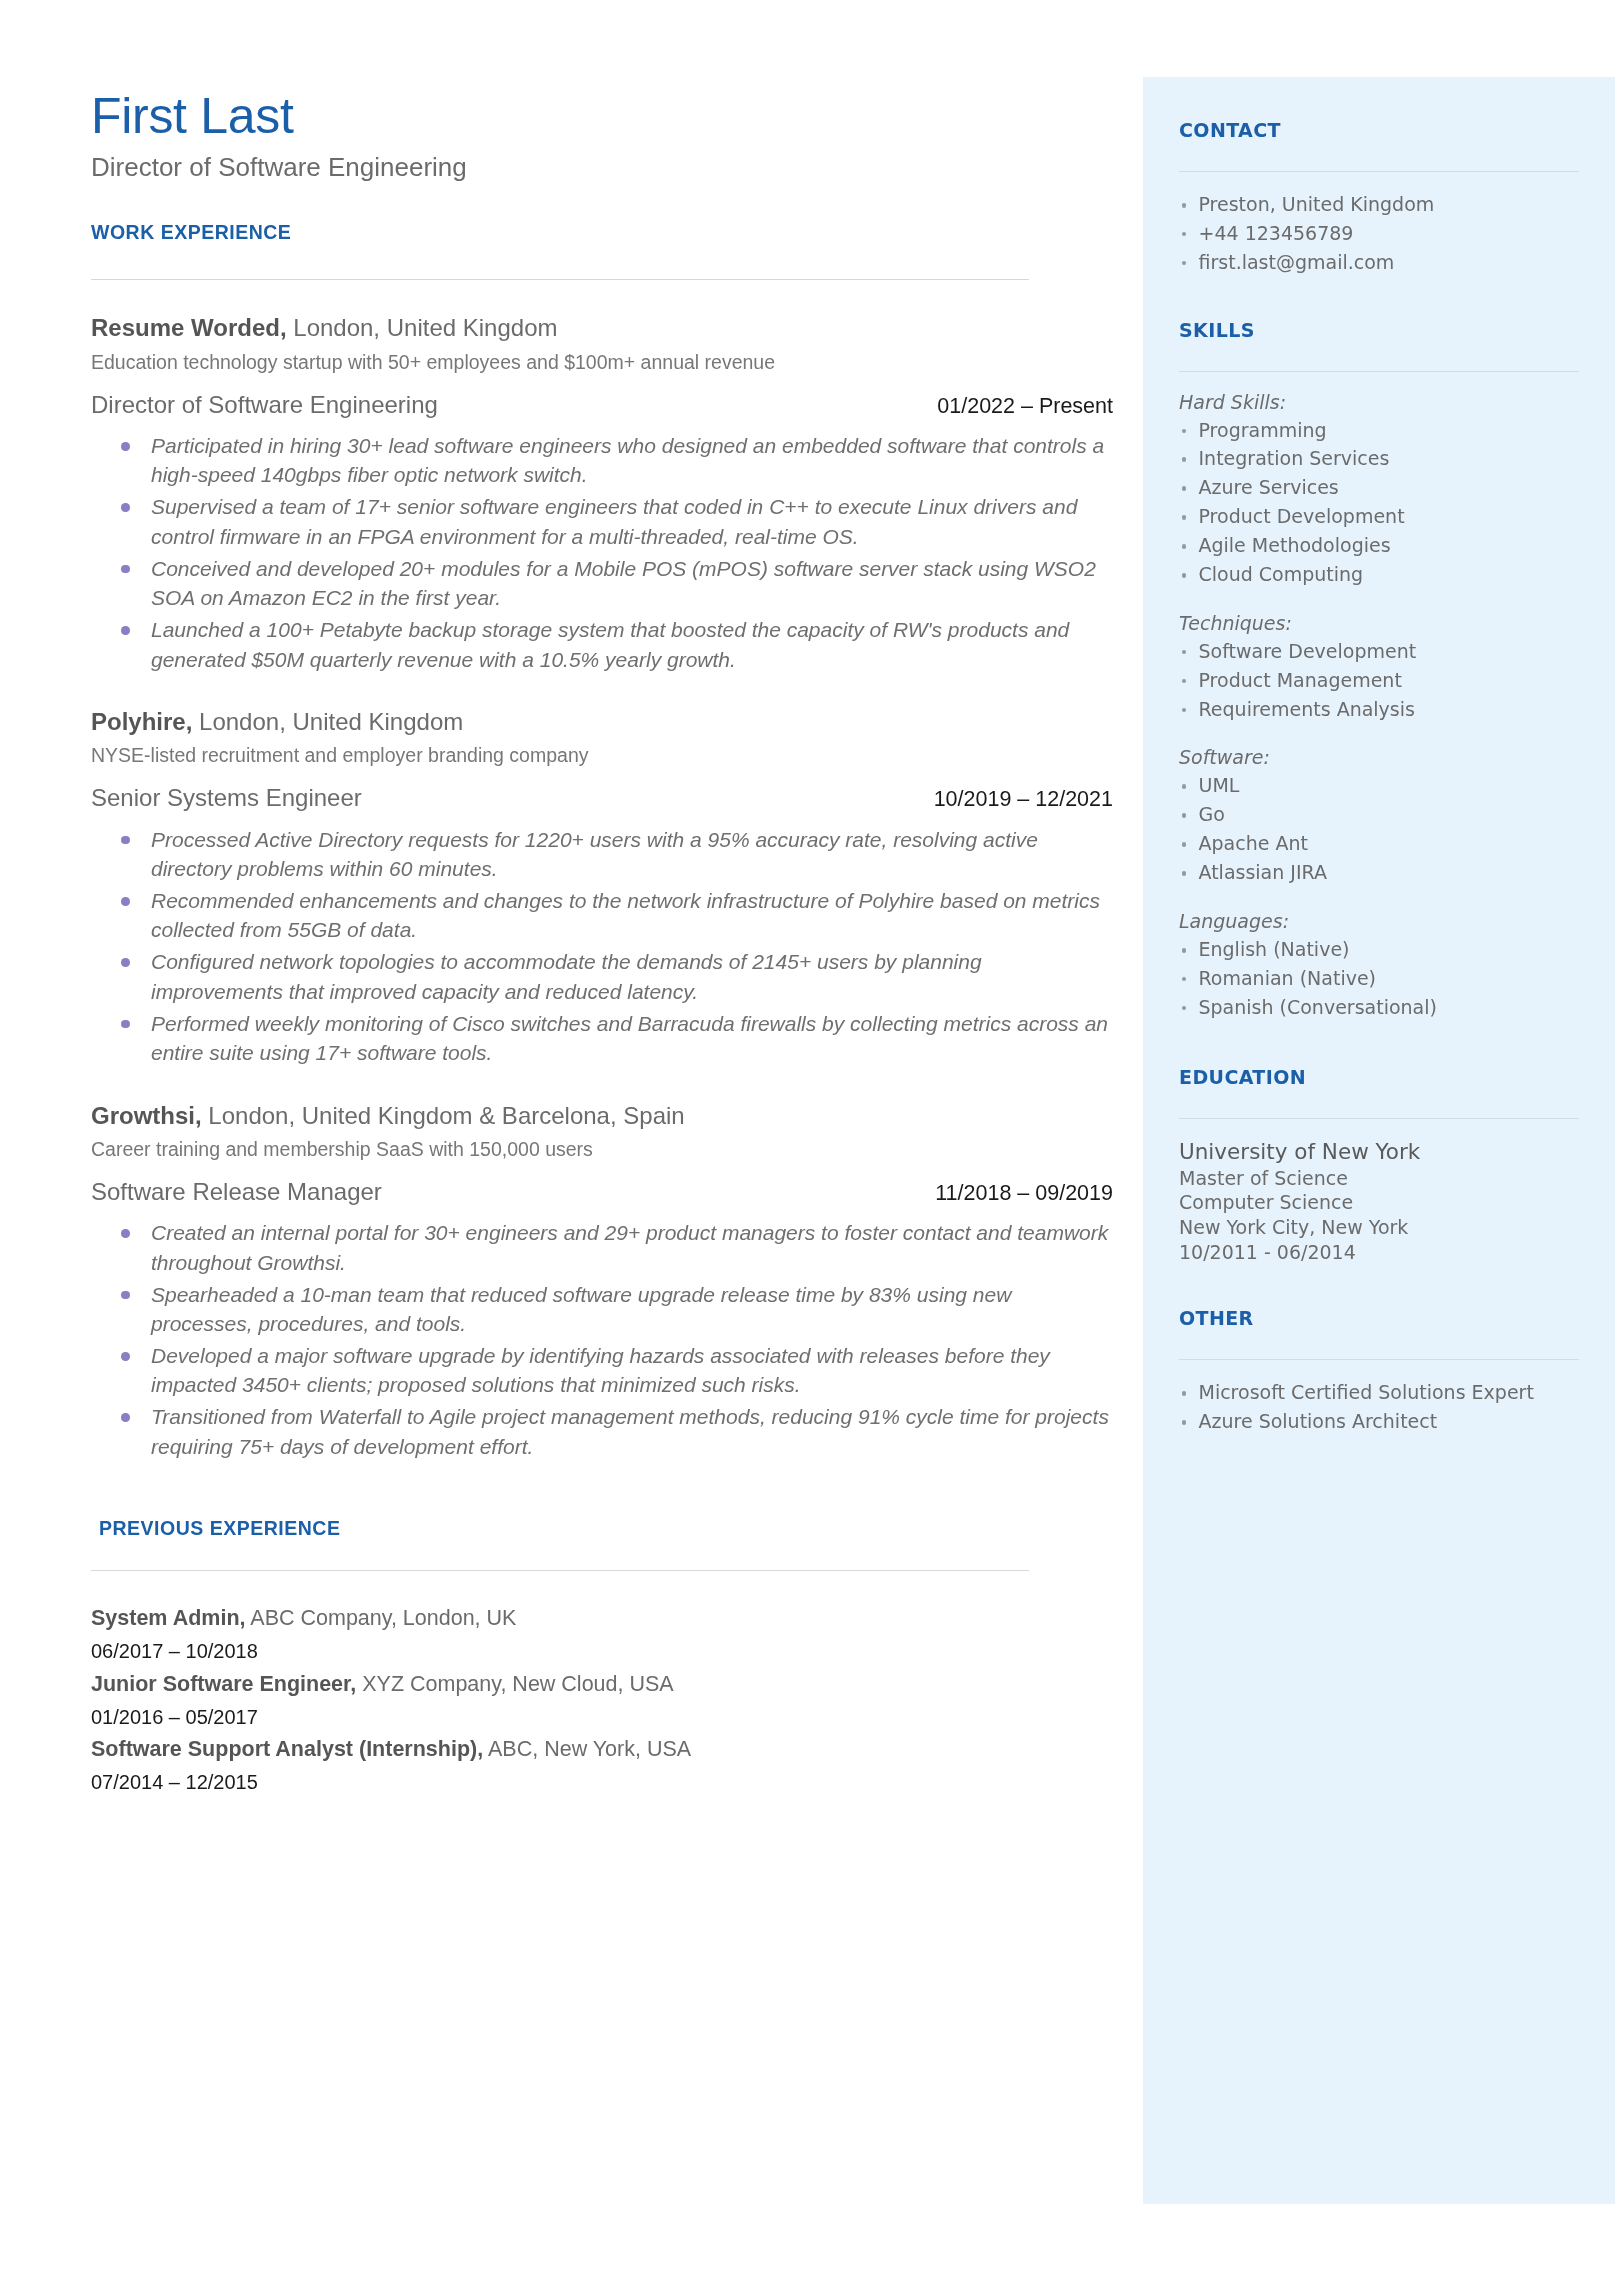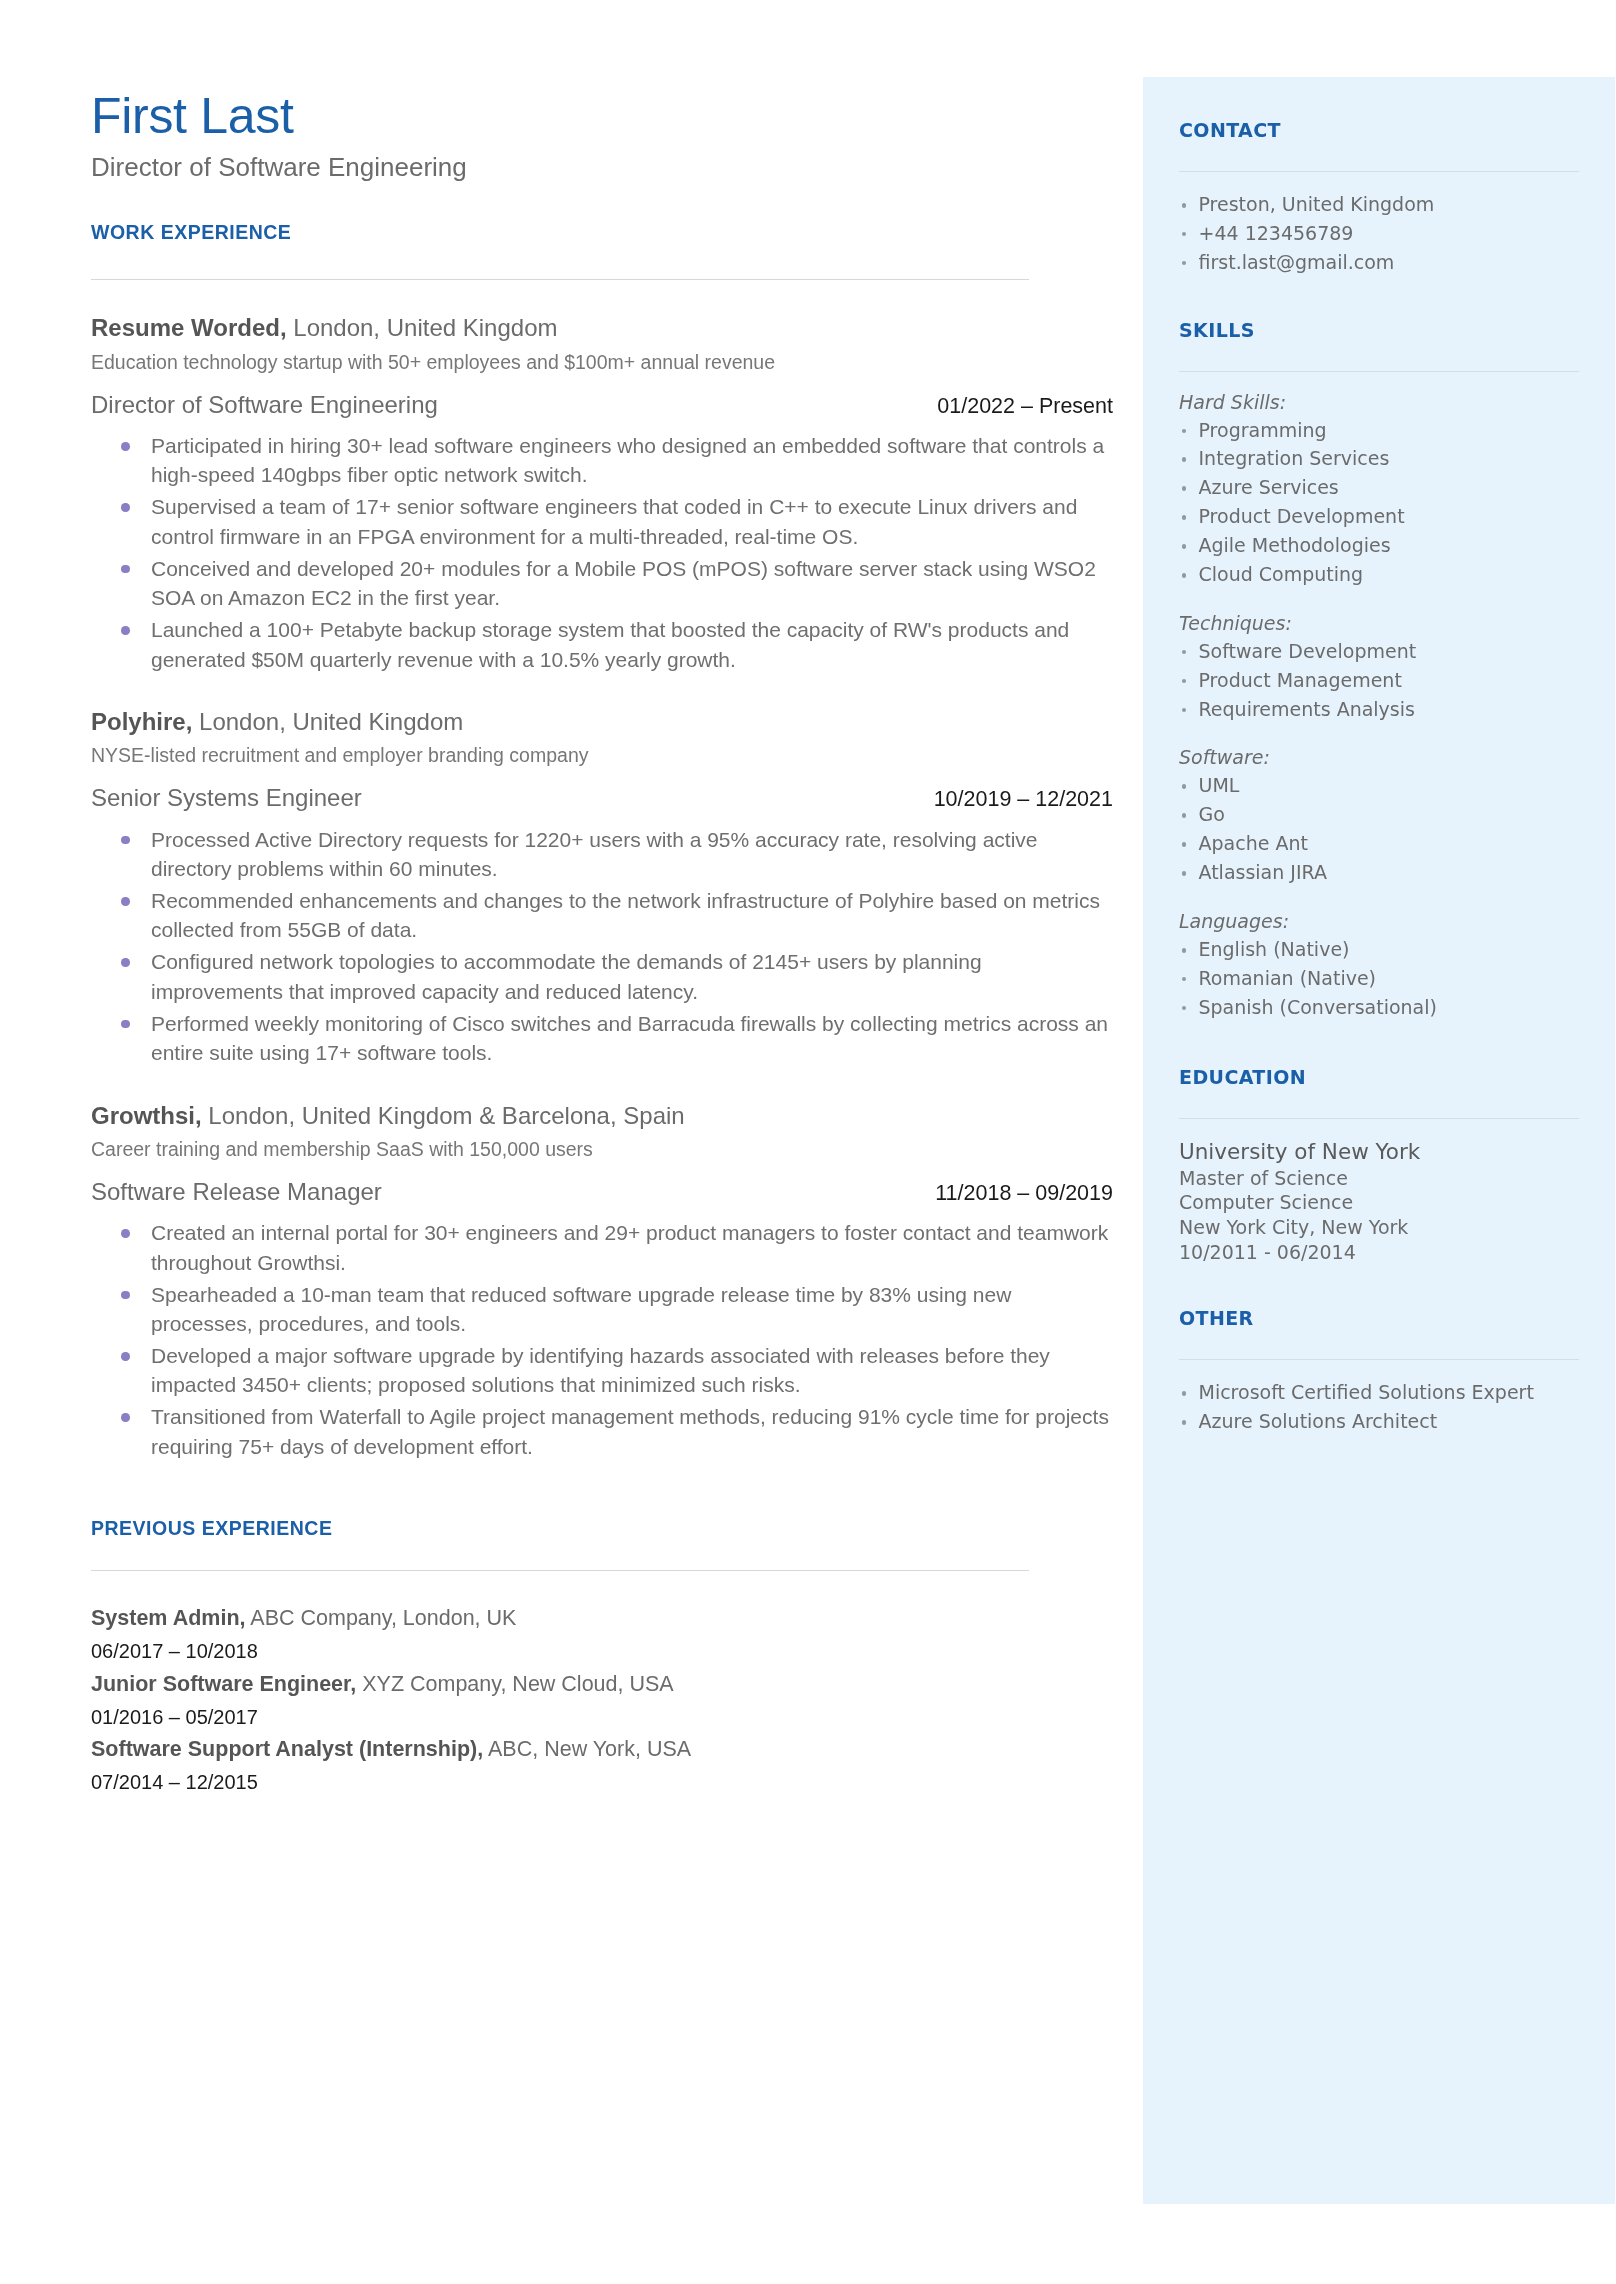--- a/index.html
+++ b/index.html
@@ -90,32 +90,33 @@
     margin: 11.7px 0 0 0;
     padding: 0;
   }
   ul.bullets li {
     position: relative;
     padding-left: 60px;
     font-size: 21px;
     line-height: 1.40;
     color: #6f6f6f;
     margin-bottom: 2.6px;
+    font-style: italic;
   }
   ul.bullets li .dot {
     position: absolute;
     left: 30px;
     top: 11px;
     width: 8.5px;
     height: 8.5px;
     border-radius: 50%;
     background: #8a7fc4;
   }
 
-  #previous-experience-head { margin-top: 56px; }
+  #previous-experience-head { margin-top: 56px; margin-left: 8px; }
   .prev-rule { margin-top: 30px; }
   .prev-list { margin-top: 31px; }
   .prev-row {
     display: flex;
     align-items: baseline;
     justify-content: space-between;
     font-size: 21.5px;
     color: #6b6b6b;
     line-height: 1.58;
     flex-direction: column;

